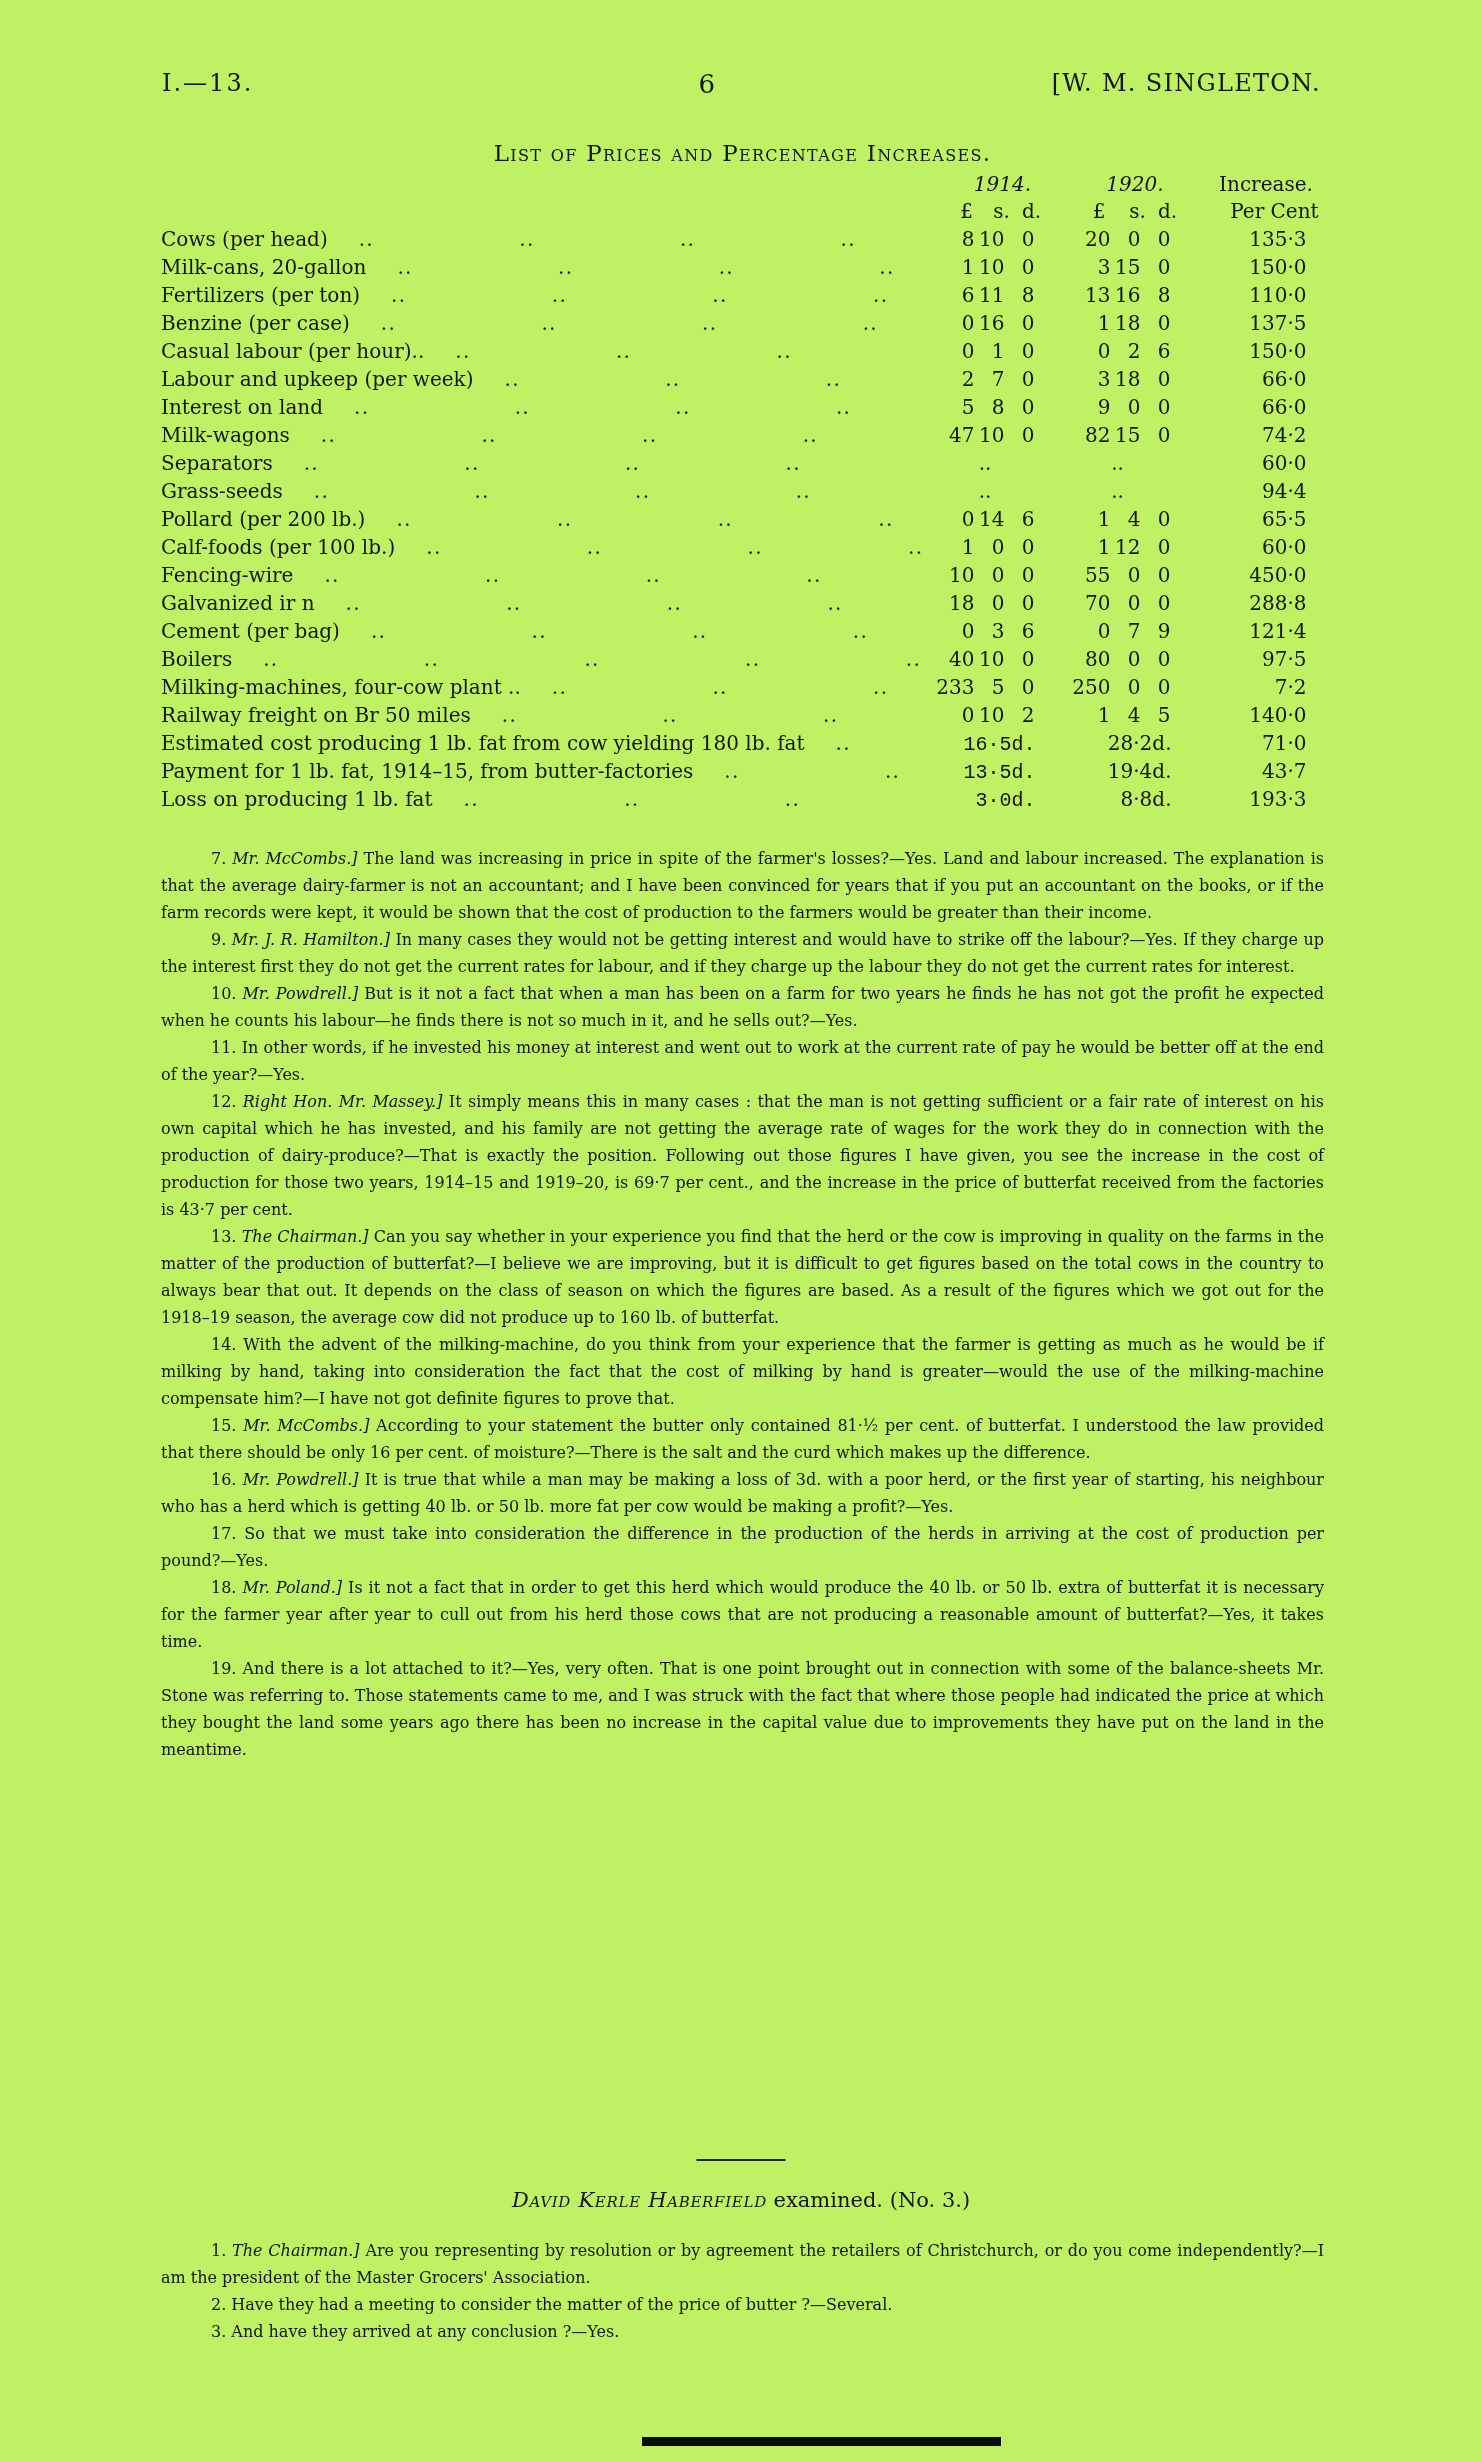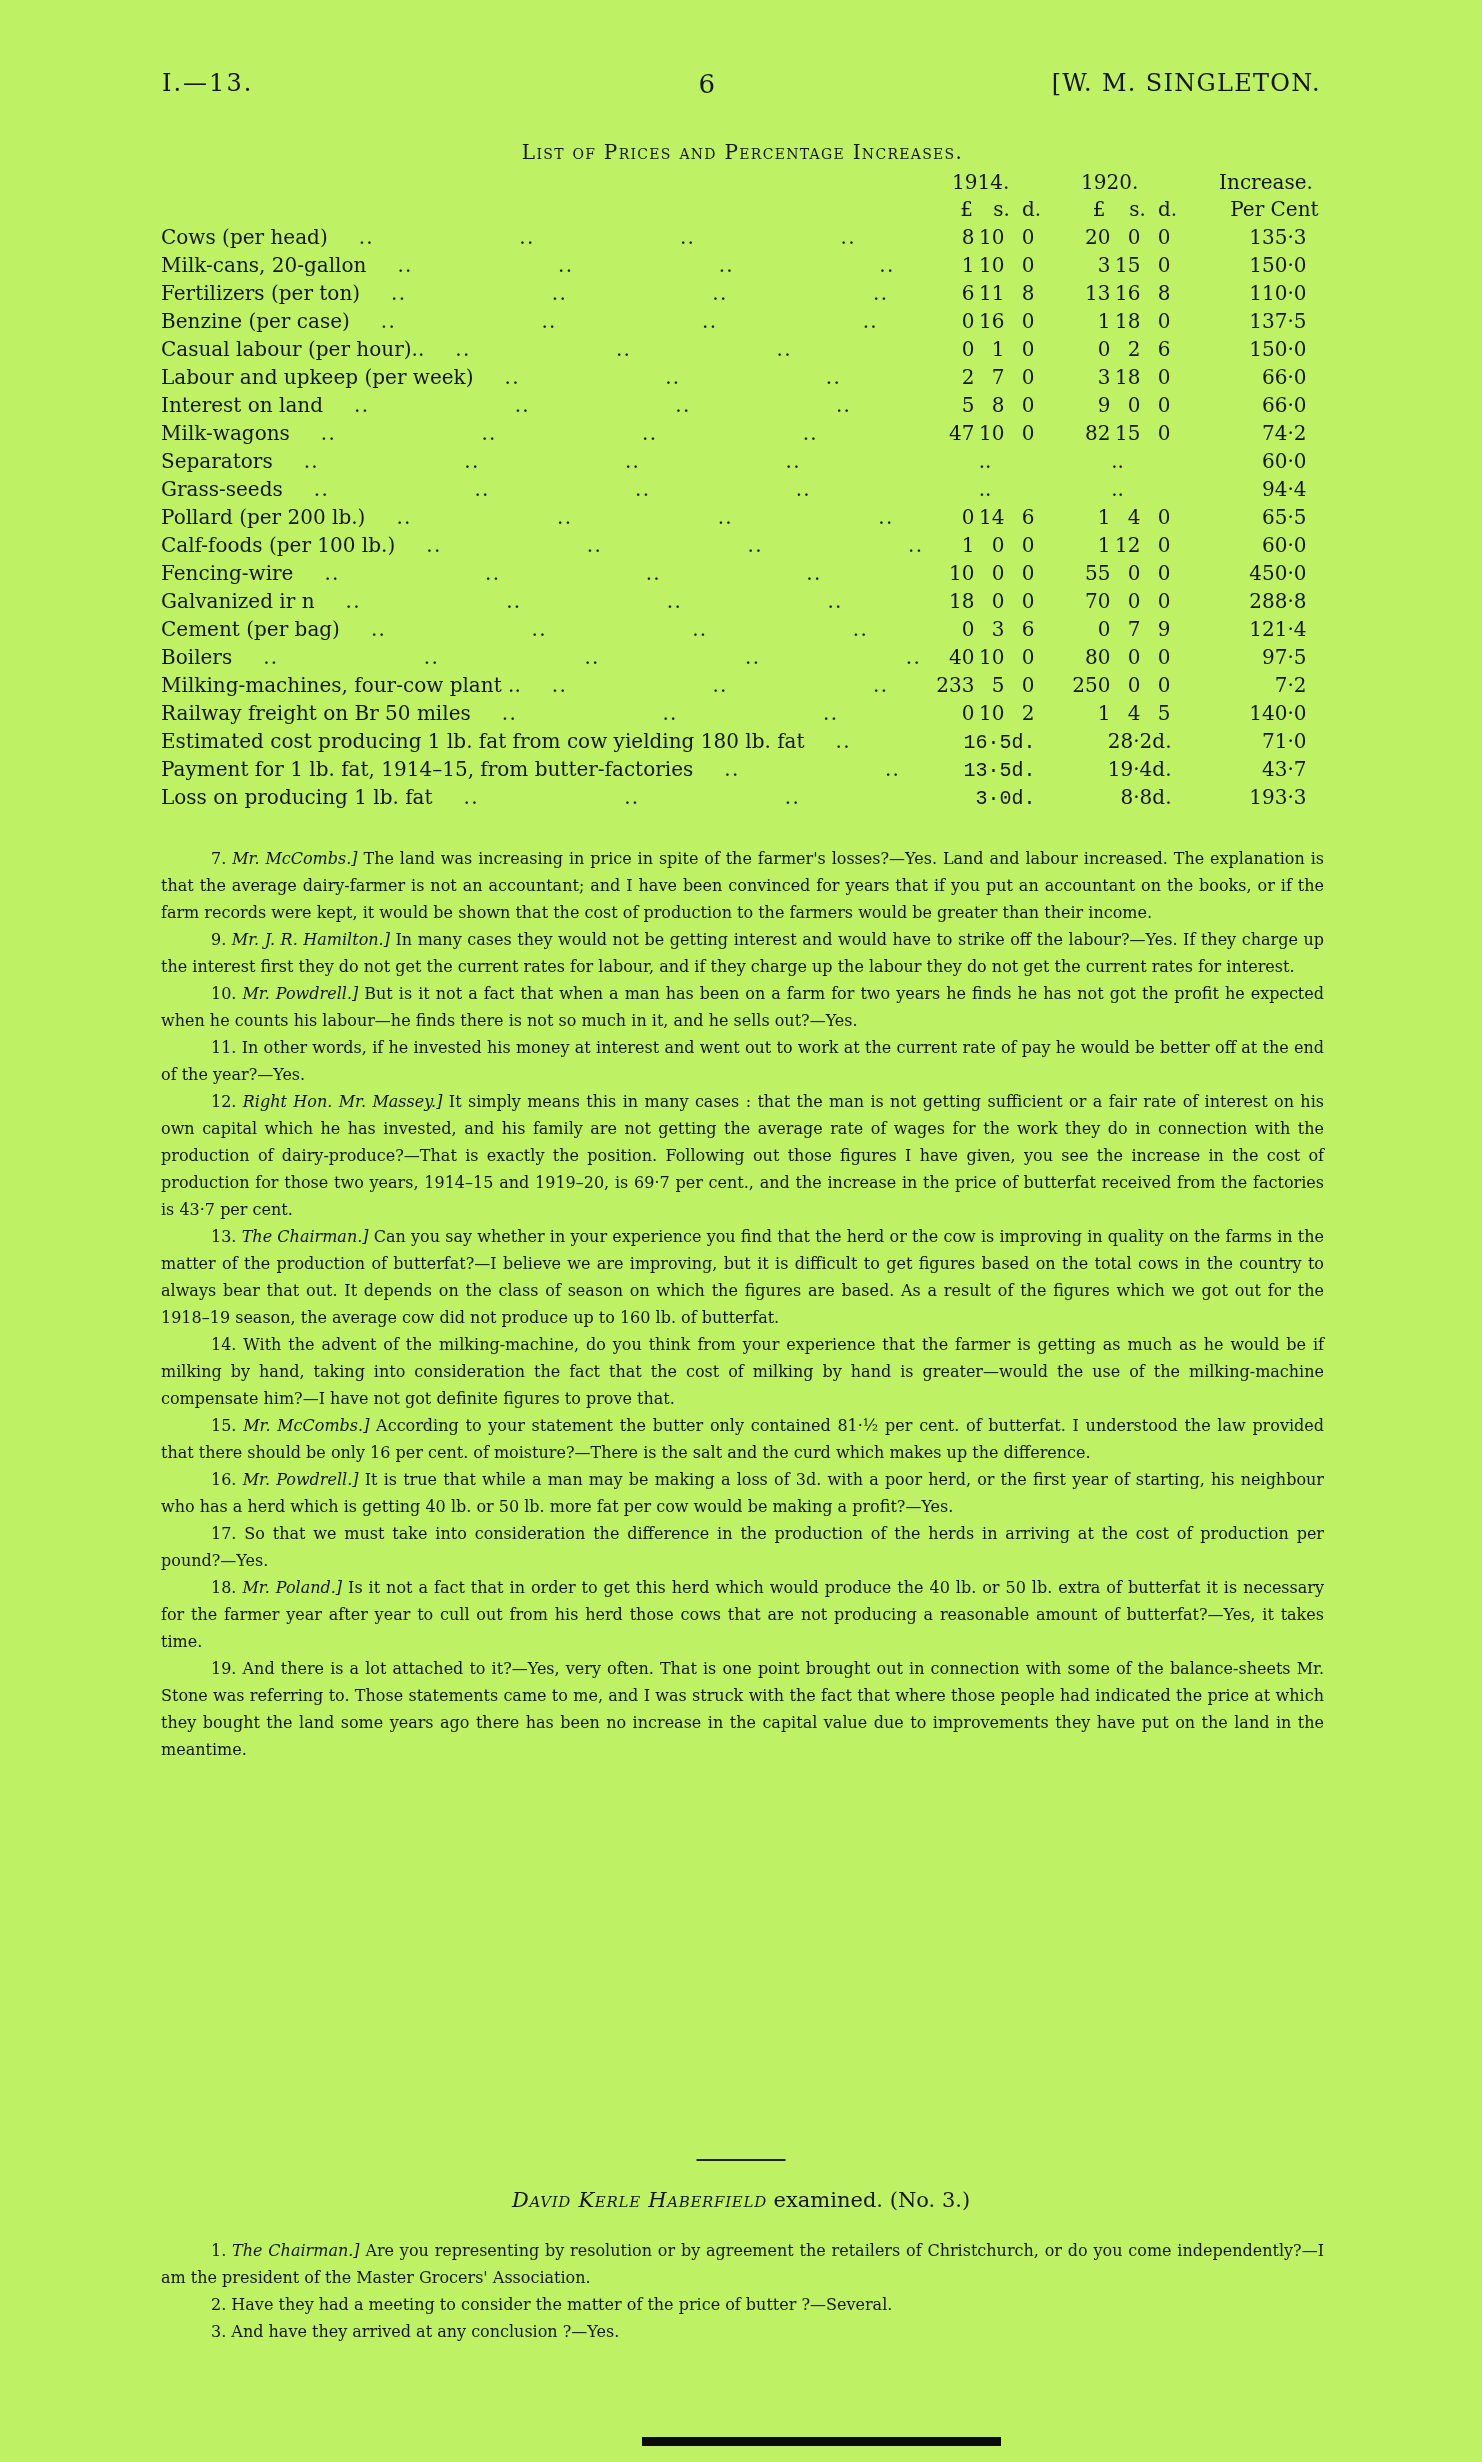--- a/index.html
+++ b/index.html
@@ -12,35 +12,35 @@
     overflow:hidden;
   }
   
   .runhead{position:absolute;top:69px;left:162px;right:161px;height:34px;font-size:24px;}
   .rh-left{position:absolute;left:0;top:0;letter-spacing:2px;}
   .rh-center{position:absolute;left:47%;transform:translateX(-50%);top:0;font-size:26px;}
   .rh-right{position:absolute;right:0;top:0;letter-spacing:1.3px;}
 
   
   .tbl{position:absolute;top:140px;left:161px;width:1163px;font-size:20px;}
-  .tbl-title{text-align:center;font-variant:small-caps;font-size:20px;letter-spacing:1.3px;margin:0 0 5.4px 0;}
+  .tbl-title{text-align:center;font-variant:small-caps;font-size:23px;letter-spacing:1.3px;margin:0 0 5.4px 0;}
   .trow{display:flex;align-items:baseline;height:28px;line-height:28px;}
   .trow .label{flex:0 0 auto;white-space:nowrap;}
   .trow .leader{flex:1 1 0;overflow:hidden;white-space:nowrap;padding:0 9.4px 0 31px;word-spacing:65px;letter-spacing:1.3px;color:#1c1c1c;}
   .g1{flex:0 0 101px;display:flex;}
   .g2{flex:0 0 108px;display:flex;margin-left:28px;}
   .g1 .c1{width:40px;text-align:right;} .g1 .c2{width:30px;text-align:right;} .g1 .c3{width:30px;text-align:right;}
   .g2 .c1{width:47px;text-align:right;} .g2 .c2{width:30px;text-align:right;} .g2 .c3{width:30px;text-align:right;}
   .pence1{flex:0 0 101px;text-align:right;white-space:nowrap;font-family:Liberation Mono, monospace;}
   .pence2{flex:0 0 108px;text-align:right;margin-left:28px;white-space:nowrap;}
   .dots1{flex:0 0 101px;text-align:center;} .dots2{flex:0 0 108px;text-align:center;margin-left:28px;}
   .inc{flex:0 0 116px;text-align:right;margin-left:19px;padding-right:17.5px;}
   .hrow{display:flex;align-items:baseline;height:27px;line-height:27px;}
   .hrow .spacer{flex:1 1 0;}
-  .yhead{text-align:left;}
+  .yhead{text-align:center;font-style:italic;}
   .inc-head{flex:0 0 116px;margin-left:19px;text-align:center;}
   .pct-head{flex:0 0 116px;margin-left:19px;text-align:right;padding-right:5.4px;}
   .hc{text-align:center !important;}
 
   
   .paras{position:absolute;left:161px;width:1163px;font-size:16px;line-height:27px;text-align:justify;}
   .paras-1{top:845px;}
   .paras-2{top:2237px;}
   .para{margin:0;text-indent:50px;}
   .speaker{font-style:italic;}

